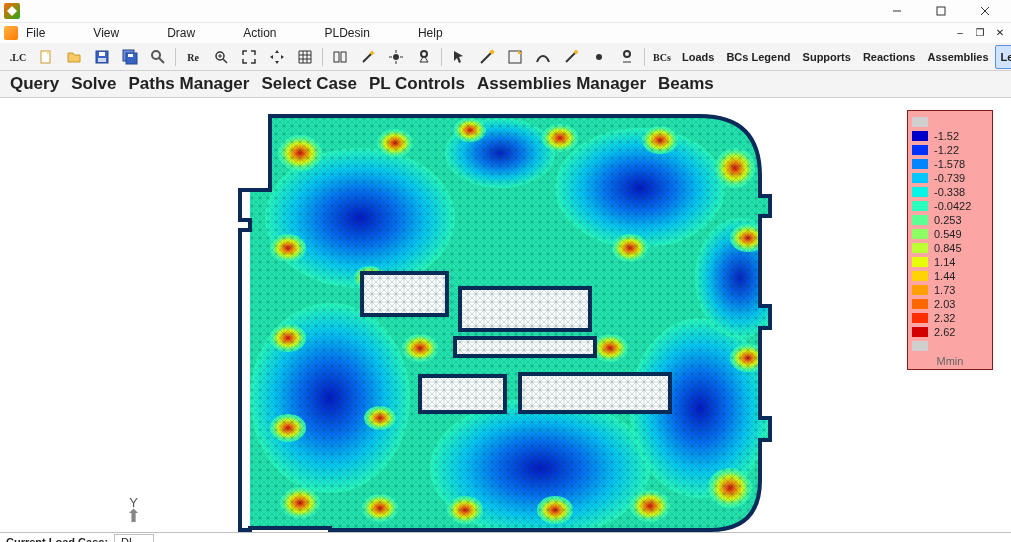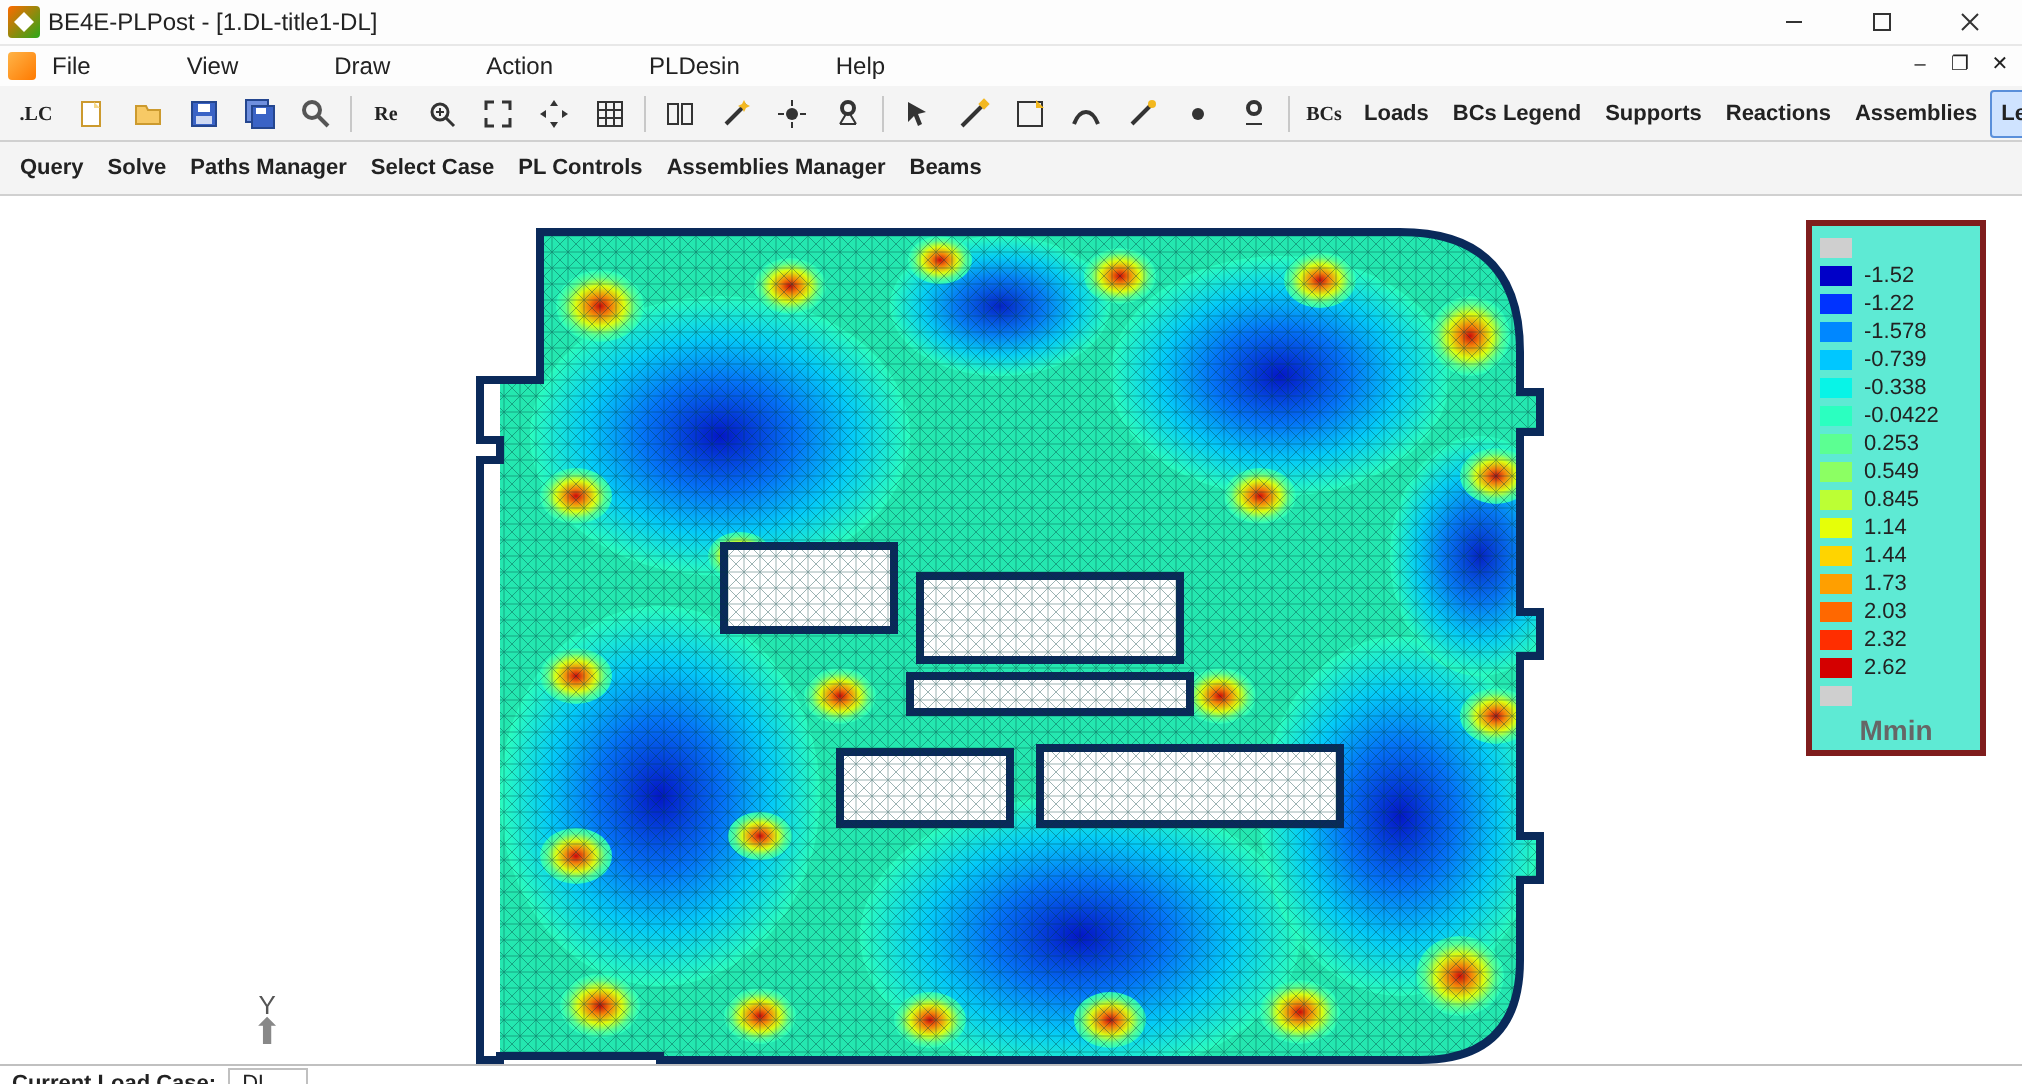--- a/index.html
+++ b/index.html
@@ -30,45 +30,44 @@
   .mdi-ctrl{position:absolute;right:2px;top:1px;display:flex;gap:2px;font-size:10px;}
   .mdi-ctrl .mb{width:16px;height:14px;display:flex;align-items:center;justify-content:center;border:1px solid transparent;}
   
   .toolbar{background:var(--chrome-bg);border-bottom:1px solid var(--chrome-border);display:flex;align-items:center;flex-wrap:nowrap;min-height:24px;padding:1px 4px;}
   .sep{width:1px;height:18px;background:var(--divider);margin:0 3px;flex:0 0 auto;}
   .tbtn{min-width:20px;height:20px;display:flex;align-items:center;justify-content:center;padding:0 3px;border:1px solid transparent;border-radius:2px;cursor:default;font-weight:bold;}
   .tbtn.active{background:var(--active);border-color:var(--active-border);}
   .tbtn.text{font-size:11px;padding:1px 5px;white-space:nowrap;}
   .tbtn.strong{font-weight:bold;font-family:"Times New Roman",serif;font-size:10px;}
   .tbtn svg{width:16px;height:16px;}
-  .row2 .tbtn.text{font-size:11px;}
+  .row2 .tbtn.text{font-size:17px;}
   
   .canvas-wrap{position:relative;height:calc(542px - 22px - 20px - 26px - 22px - 18px);background:#fff;}
   
   .plot{position:absolute;inset:0;}
   
-  .legend-panel{position:absolute;top:12px;right:18px;width:76px;background:#5eead4;border:3px solid #7f1d1d;padding:4px 4px 2px 4px;font-size:11px;}
+  .legend-panel{position:absolute;top:12px;right:18px;width:76px;background:#fca5a5;border:1px solid #7f1d1d;padding:4px 4px 2px 4px;font-size:11px;}
   .legend-row{display:flex;align-items:center;height:14px;}
   .legend-swatch{width:16px;height:10px;margin-right:6px;}
   .legend-row.cap .legend-swatch{background:#cfcfcf;}
-  .legend-label-bottom{text-align:center;font-size:14px;color:#666;margin-top:2px;font-weight:bold;}
+  .legend-label-bottom{text-align:center;font-size:11px;color:#666;margin-top:2px;}
   
   .axis-ind{position:absolute;left:126px;bottom:10px;text-align:center;color:#555;font-size:13px;}
   .axis-ind .arrow{font-size:18px;line-height:12px;color:#888;}
   
   .statusbar{height:18px;background:#fff;border-top:1px solid #c0c0c0;display:flex;align-items:center;font-size:11px;}
   .statusbar .lbl{font-weight:bold;padding:0 6px;}
   .statusbar .val{border:1px solid #c0c0c0;background:#fff;padding:0 6px;height:14px;display:flex;align-items:center;min-width:26px;}
 </style>
 </head>
 <body>
 
 <div class="titlebar">
   <div class="app-icon"></div>
-  <div class="title">BE4E-PLPost - [1.DL-title1-DL]</div>
   <div class="spacer"></div>
   <div class="wbtn">
       <svg viewBox="0 0 10 10">
         <path d="M1 5h8" stroke="#333" stroke-width="1"></path>
       </svg>
     </div>
   <div class="wbtn">
       <svg viewBox="0 0 10 10">
         <rect x="1" y="1" width="8" height="8" fill="none" stroke="#333" stroke-width="1"></rect>
       </svg>

